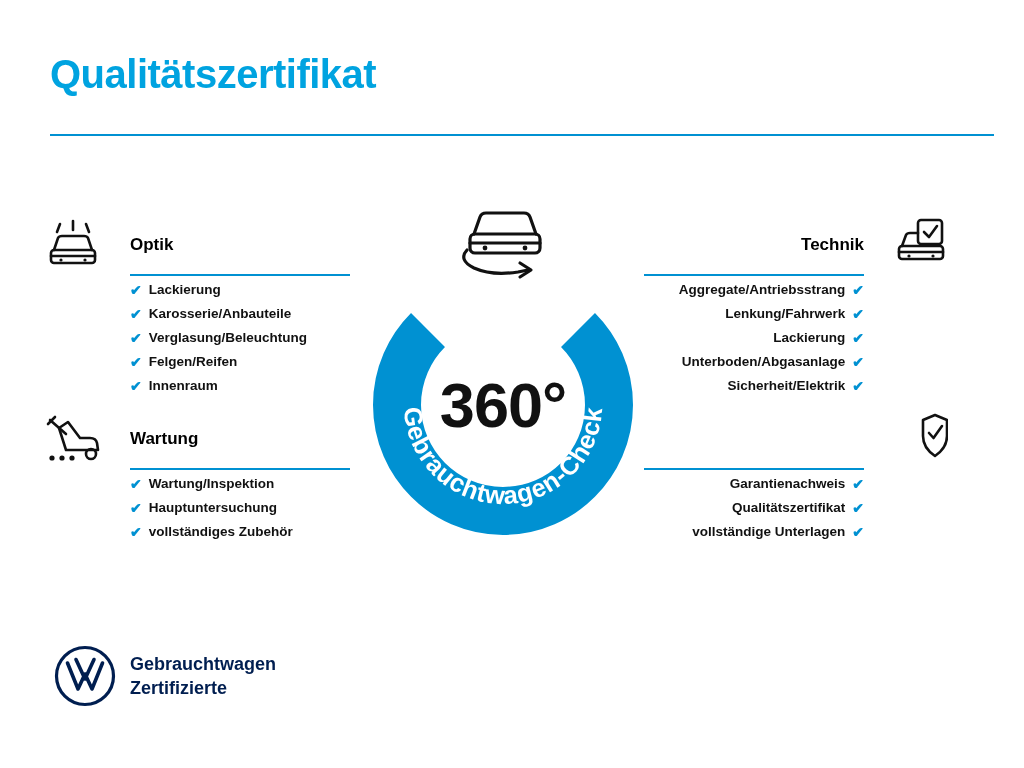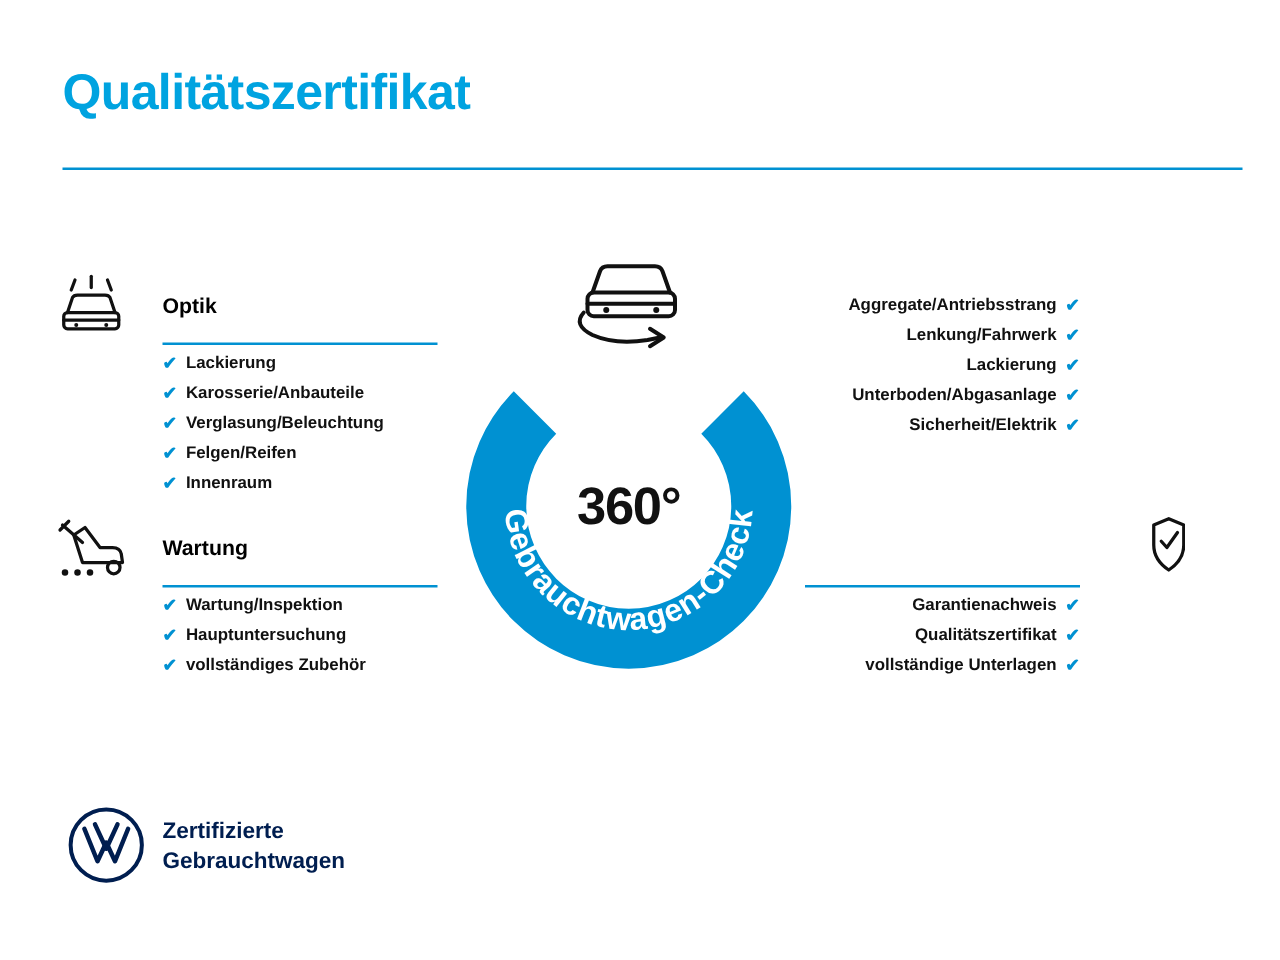--- a/index.html
+++ b/index.html
@@ -113,21 +113,21 @@
     left: 0; top: 82px;
     width: 262px; height: 262px;
   }
   .badge-360 {
     position: absolute;
     left: 0; top: 82px;
     width: 262px; height: 262px;
     display: flex;
     align-items: center;
     justify-content: center;
-    font-size: 42px;
+    font-size: 63px;
     font-weight: bold;
     color: #111111;
     letter-spacing: -1px;
   }
   .badge-car {
     position: absolute;
     left: 80px; top: 8px;
     width: 110px; height: 86px;
   }
 
@@ -226,20 +226,37 @@
           <span>Hauptuntersuchung</span>
         </li>
       <li>
           <span class="check">✔</span>
           <span>vollständiges Zubehör</span>
         </li>
     </ul>
   </div>
 
   <div class="col col-right col-technik">
+    <div class="col-head">
+      <span class="col-icon">
+        <svg viewBox="0 0 74 56" width="74" height="56">
+          <g fill="none" stroke="#111" stroke-width="2.6" stroke-linecap="round" stroke-linejoin="round">
+            <rect x="44" y="2" width="24" height="24" rx="3"></rect>
+            <path d="M50 14 L55 19 L63 8"></path>
+            <path d="M28 28 L32 17 Q33 15 36 15 L44 15"></path>
+            <rect x="25" y="28" width="44" height="13" rx="3"></rect>
+            <line x1="25" y1="34" x2="69" y2="34"></line>
+            <circle cx="35" cy="38" r="1.6" fill="#111" stroke="none"></circle>
+            <circle cx="59" cy="38" r="1.6" fill="#111" stroke="none"></circle>
+          </g>
+        </svg>
+      </span>
+      <div class="heading">Technik</div>
+      <div class="col-rule"></div>
+    </div>
     <ul class="items">
       <li>
           <span>Aggregate/Antriebsstrang</span>
           <span class="check">✔</span>
         </li>
       <li>
           <span>Lenkung/Fahrwerk</span>
           <span class="check">✔</span>
         </li>
       <li>
@@ -321,18 +338,18 @@
     <span class="vw-logo">
       <svg viewBox="0 0 62 62" width="62" height="62">
         <circle cx="31" cy="31" r="28.5" fill="none" stroke="#001E50" stroke-width="3.2"></circle>
         <g fill="none" stroke="#001E50" stroke-width="3.6" stroke-linejoin="round" stroke-linecap="round">
           <path d="M13.5 18 L24 44 L31 29 L38 44 L48.5 18"></path>
           <path d="M22 14.5 L31 34 L40 14.5"></path>
         </g>
       </svg>
     </span>
     <div class="footer-text">
+      <div>Gebrauchtwagen</div>
       <div>Zertifizierte</div>
-      <div>Gebrauchtwagen</div>
     </div>
   </div>
 
 </div>
 
 </body></html>

